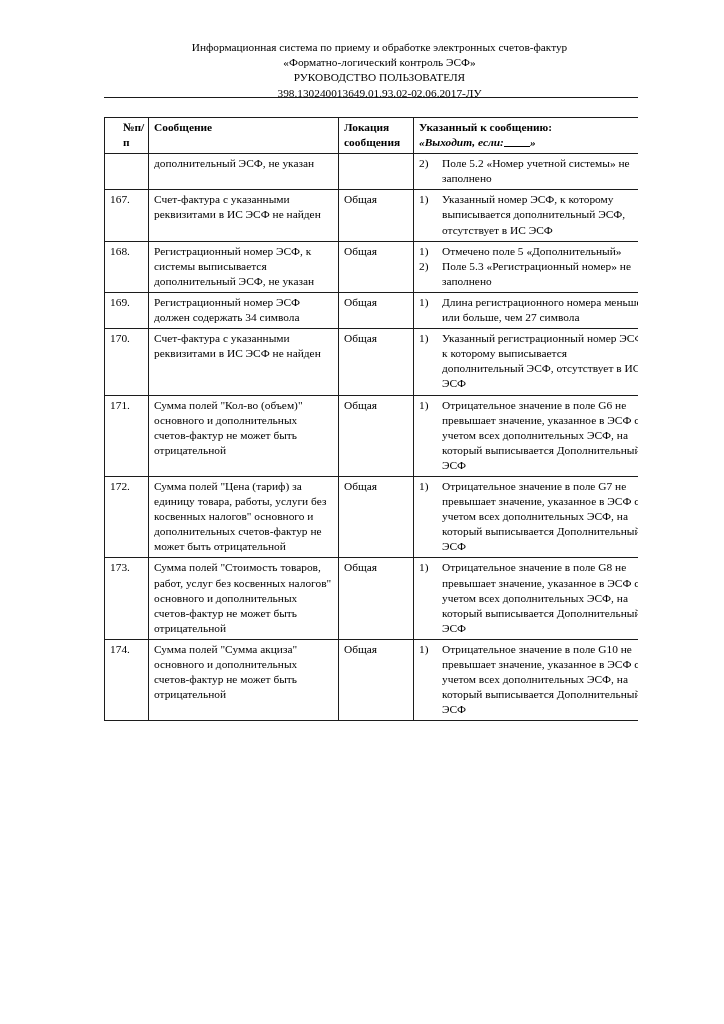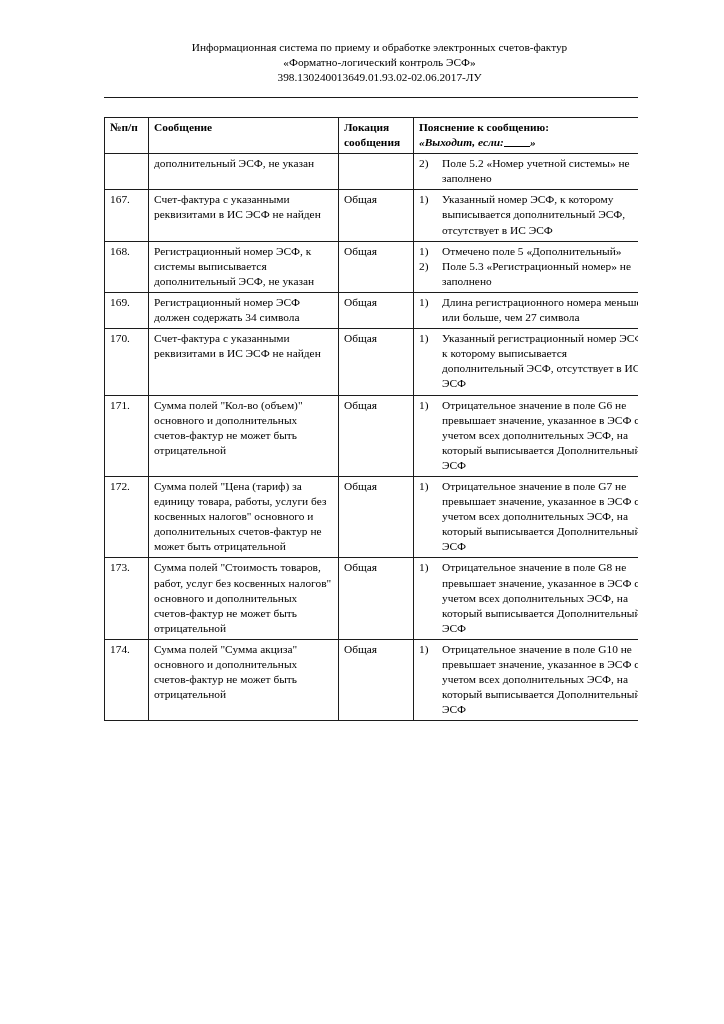--- a/index.html
+++ b/index.html
@@ -66,21 +66,21 @@
   .tbl th {
     font-weight: bold;
   }
 
   col.c-num   { width: 44px; }
   col.c-msg   { width: 190px; }
   col.c-loc   { width: 75px; }
   col.c-expl  { width: 242px; }
 
   .cell-num { text-align: center; padding-left: 2px; padding-right: 2px; }
-  th.cell-num { text-align: left; padding-left: 5px; }
+  th.cell-num { text-align: left; padding-left: 18px; }
 
   
   .hdr-italic {
     font-style: italic;
     font-weight: bold;
     display: block;
   }
   .blank-fill {
     display: inline-block;
     width: 26px;
@@ -118,39 +118,40 @@
   }
 </style>
 </head>
 <body>
 
 <div class="page">
 
   <div class="doc-header">
     <div>Информационная система по приему и обработке электронных счетов-фактур</div>
     <div>«Форматно-логический контроль ЭСФ»</div>
+    <div>РУКОВОДСТВО ПОЛЬЗОВАТЕЛЯ</div>
     <div>398.130240013649.01.93.02-02.06.2017-ЛУ</div>
   </div>
 
   <div class="header-rule"></div>
 
   <table class="tbl">
     <colgroup>
       <col class="c-num">
       <col class="c-msg">
       <col class="c-loc">
       <col class="c-expl">
     </colgroup>
     <thead>
       <tr>
         <th class="cell-num">№п/п</th>
         <th>Сообщение</th>
         <th>Локация сообщения</th>
         <th>
-          <span>Пояснение к сообщению:</span>
+          <span>Указанный к сообщению:</span>
           <span class="hdr-italic"><span>«Выходит, если:</span><span class="blank-fill"></span><span>»</span></span>
         </th>
       </tr>
     </thead>
     <tbody id="tbody">
         <tr>
           <td class="cell-num"></td>
           <td><span class="msg-text">дополнительный ЭСФ, не указан</span></td>
           <td></td>
           <td>

